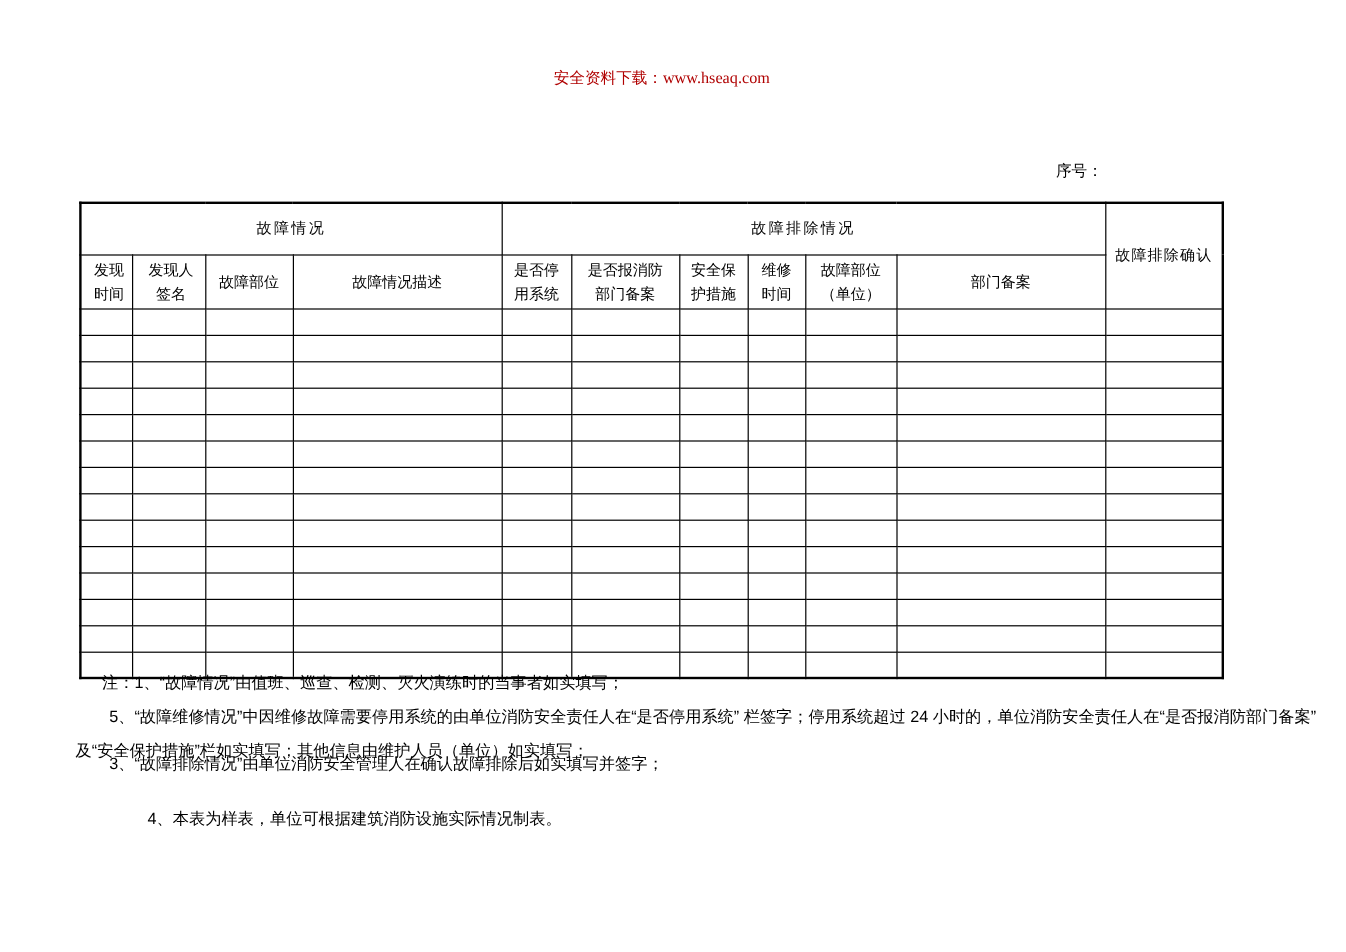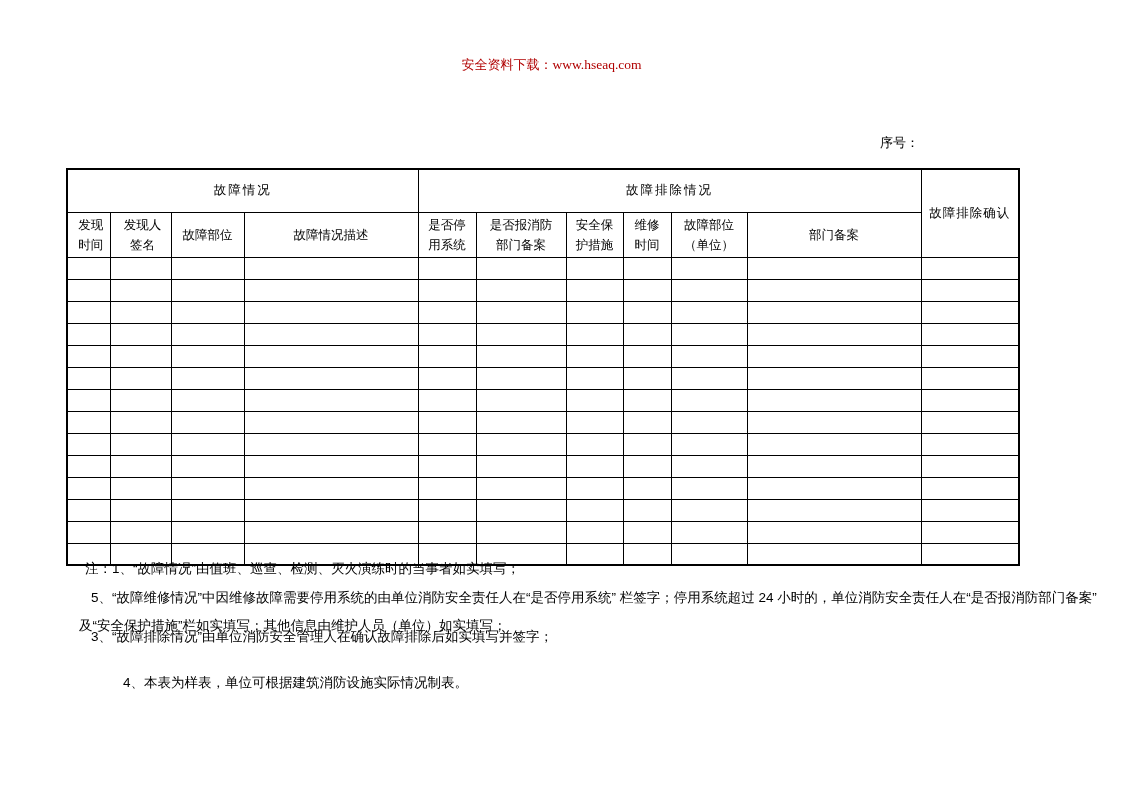--- a/index.html
+++ b/index.html
@@ -68,21 +68,21 @@
   th.left-head .hline { padding-left: 4px; }
   .notes {
     position: absolute;
     top: 0; left: 0;
     font-size: 13.5px;
   }
   .note-line { position: absolute; left: 63px; white-space: nowrap; }
   .note-line.indent { left: 91px; }
   .nl0 { top: 560px; margin-left: 22px; }
   .nl1 { top: 589px; }
-  .nl2 { top: 617px; margin-left: 16px; }
+  .nl2 { top: 617px; }
   .nl3 { top: 612px; margin-top: 16px; }
   .nl4 { top: 674px; margin-left: 32px; }
 </style>
 </head>
 <body>
 
 <div class="page">
 
   <div class="watermark" style="color: rgb(176, 0, 0);">
     <span>安全资料下载：</span><span class="url">www.hseaq.com</span>

